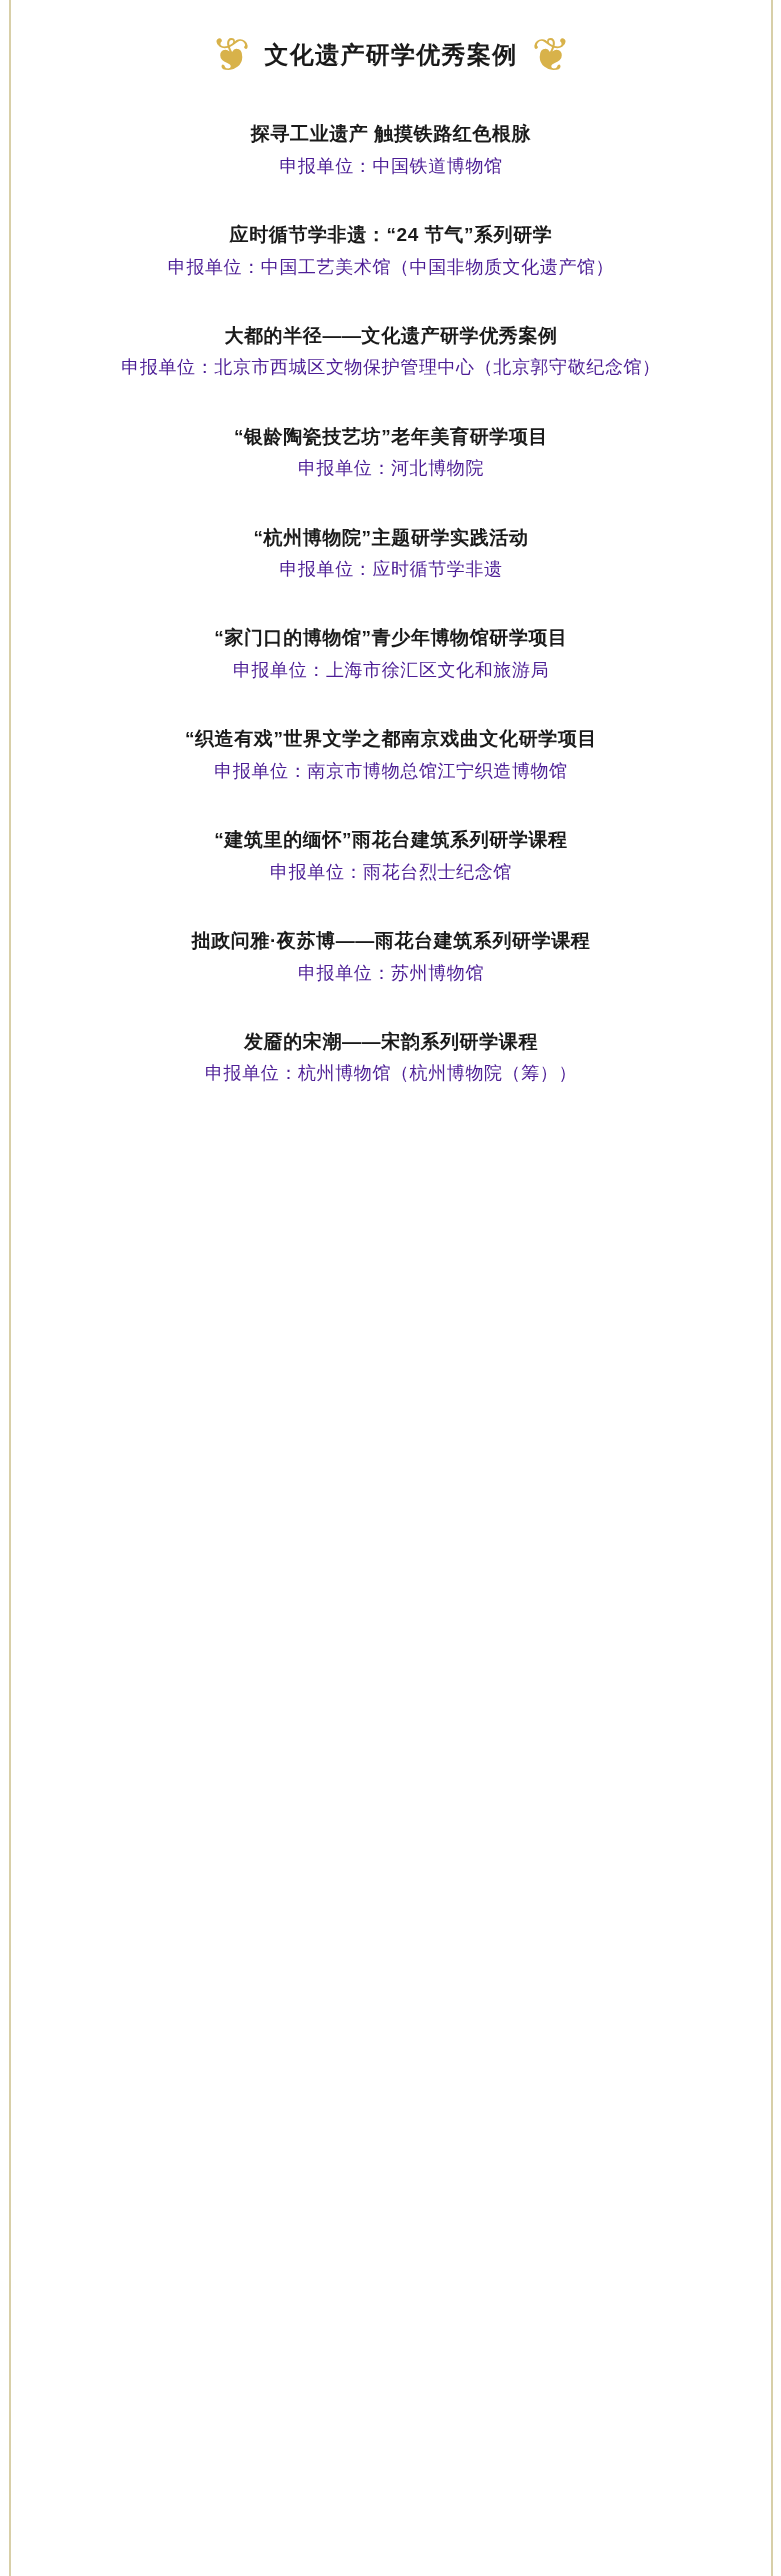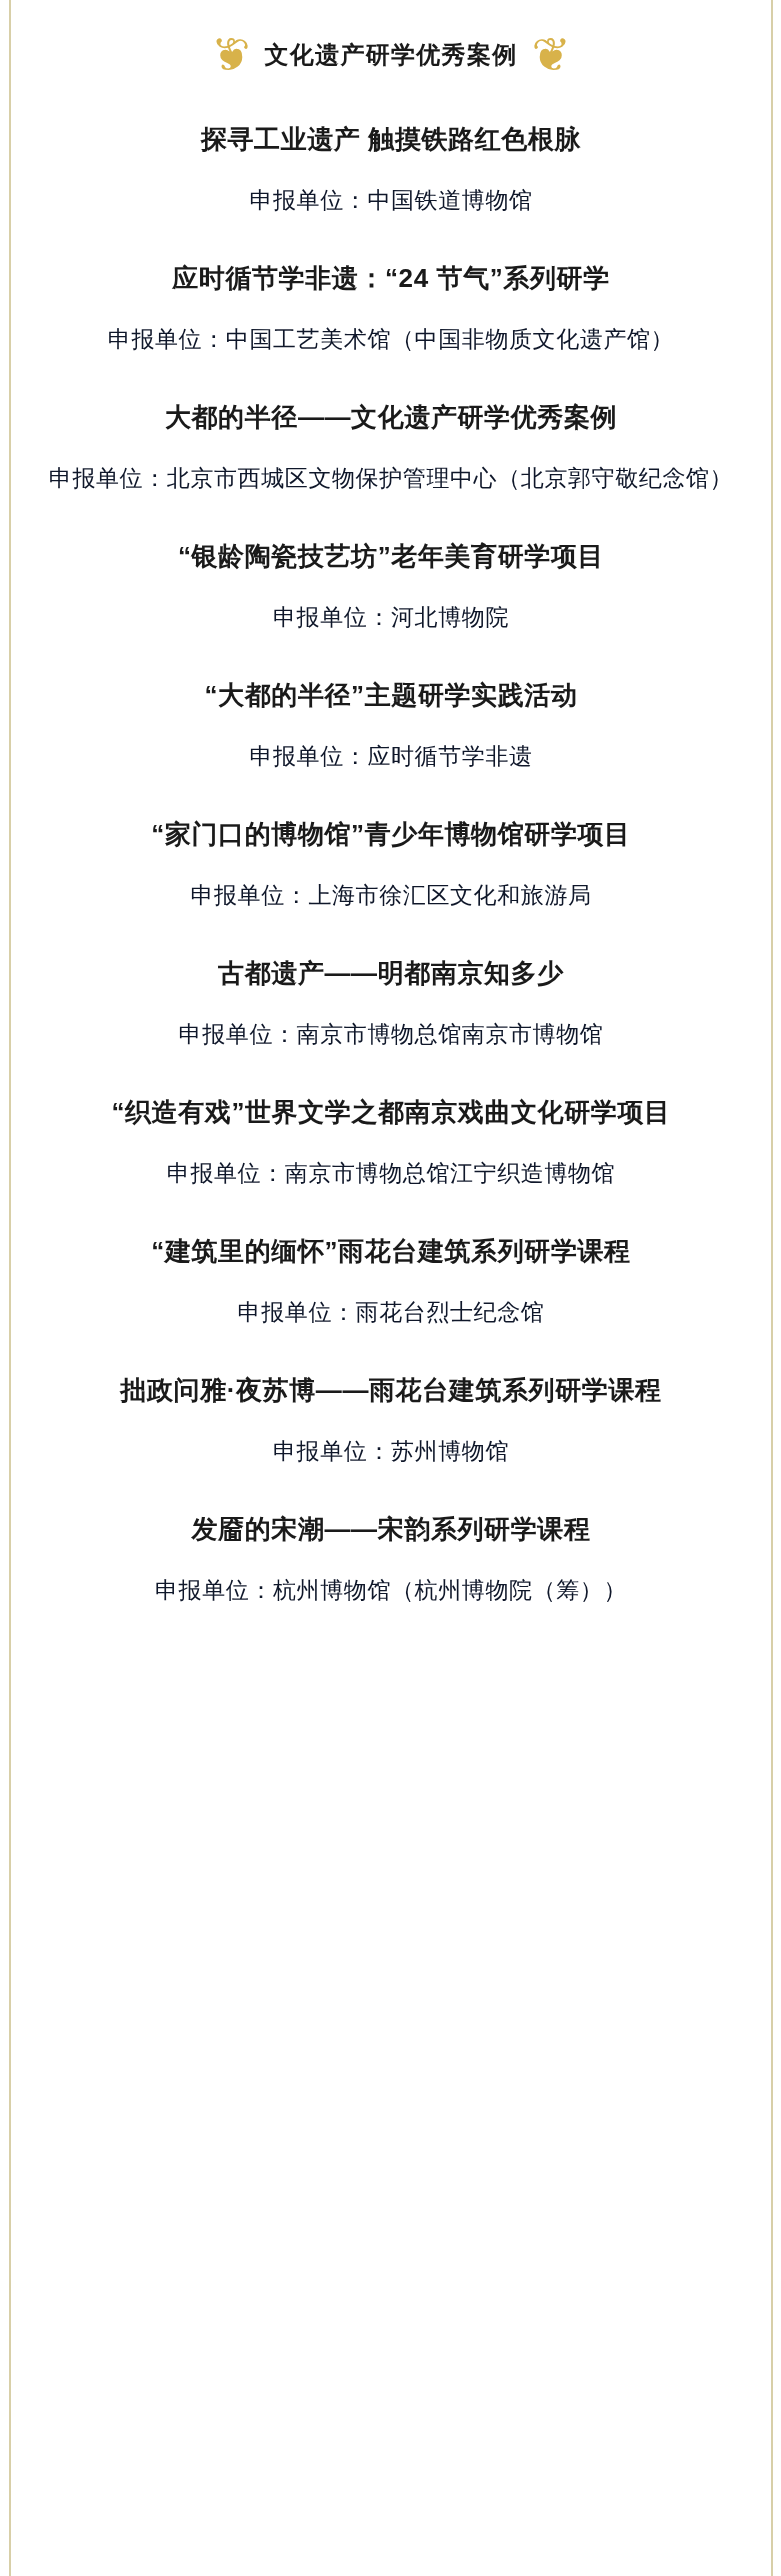--- a/index.html
+++ b/index.html
@@ -55,30 +55,30 @@
   }
 
   .list {
     padding: 25.6px 45px 0 45px;
   }
   .entry {
     margin-bottom: 41px;
     text-align: center;
   }
   .entry-title {
-    font-size: 26px;
+    font-size: 19px;
     font-weight: bold;
     color: #1a1a1a;
     line-height: 1.5;
     letter-spacing: 0.6px;
   }
   .entry-org {
-    margin-top: 24px;
-    font-size: 23px;
-    color: #0f172a;
+    margin-top: 4px;
+    font-size: 18px;
+    color: #4c1d95;
     line-height: 1.52;
     letter-spacing: 0.6px;
   }
 </style>
 </head>
 <body>
 
 <div class="page">
 
   <div class="edge-rule left"></div>
@@ -106,33 +106,29 @@
       <div class="entry-title">大都的半径——文化遗产研学优秀案例</div>
       <div class="entry-org">申报单位：北京市西城区文物保护管理中心（北京郭守敬纪念馆）</div>
     </div>
 
     <div class="entry">
       <div class="entry-title">“银龄陶瓷技艺坊”老年美育研学项目</div>
       <div class="entry-org">申报单位：河北博物院</div>
     </div>
 
     <div class="entry">
-      <div class="entry-title">“大都的半径”主题研学实践活动</div>
+      <div class="entry-title">“杭州博物院”主题研学实践活动</div>
       <div class="entry-org">申报单位：应时循节学非遗</div>
     </div>
 
     <div class="entry">
       <div class="entry-title">“家门口的博物馆”青少年博物馆研学项目</div>
       <div class="entry-org">申报单位：上海市徐汇区文化和旅游局</div>
     </div>
 
-    <div class="entry">
-      <div class="entry-title">古都遗产——明都南京知多少</div>
-      <div class="entry-org">申报单位：南京市博物总馆南京市博物馆</div>
-    </div>
 
     <div class="entry">
       <div class="entry-title">“织造有戏”世界文学之都南京戏曲文化研学项目</div>
       <div class="entry-org">申报单位：南京市博物总馆江宁织造博物馆</div>
     </div>
 
     <div class="entry">
       <div class="entry-title">“建筑里的缅怀”雨花台建筑系列研学课程</div>
       <div class="entry-org">申报单位：雨花台烈士纪念馆</div>
     </div>

